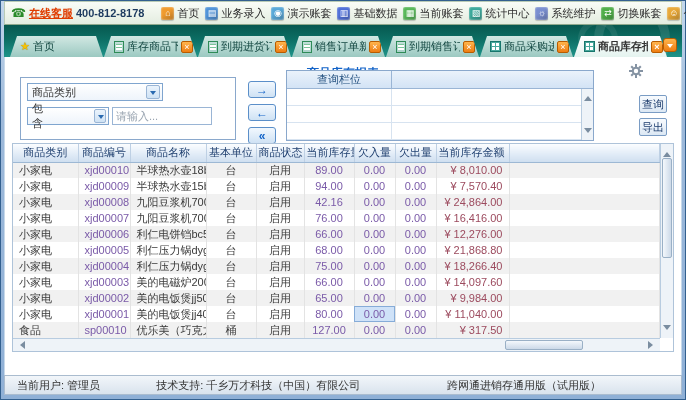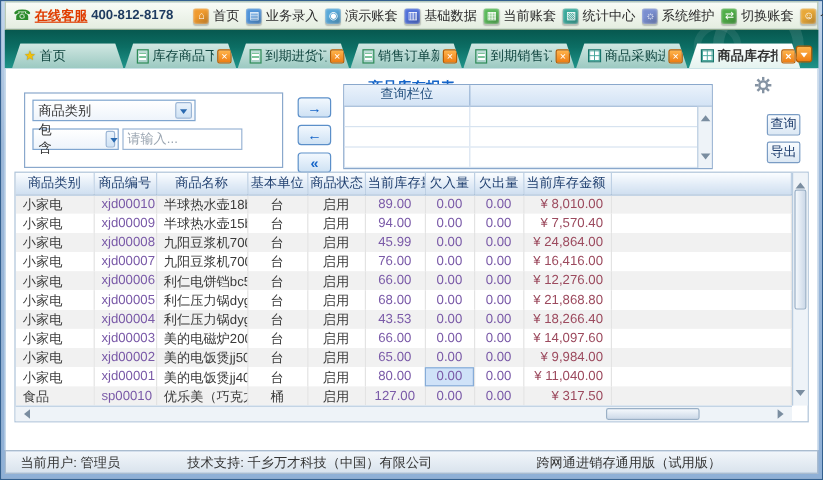--- a/index.html
+++ b/index.html
@@ -56,21 +56,21 @@
   .report-title { position:absolute; left:338px; top:8px; transform:translateX(-50%); color:#1464c8; font-size:12px; font-weight:bold; }
   .gear { position:absolute; right:38px; top:7px; cursor:pointer; }
   .filter-box { position:absolute; left:15px; top:20px; width:216px; height:63px; border:1px solid #8aa8cc; background:#fff; padding:5px 6px; }
   .select { border:1px solid #7fa5cf; background:linear-gradient(#fff,#eef4fb); height:18px; display:flex; align-items:center;
             font-size:11px; color:#333; padding:0 2px 0 4px; cursor:pointer; }
   .select .dd { margin-left:auto; width:14px; height:14px; background:linear-gradient(#eaf3fc,#cfe2f4); border:1px solid #9ab5d5;
                 border-radius:2px; position:relative; }
   .select .dd i { position:absolute; left:3px; top:5px; border:3px solid transparent; border-top:4px solid #2a6ab0; }
   .sel-field { width:136px; margin-bottom:6px; }
   .filter-row2 { display:flex; gap:3px; }
-  .sel-op { width:72px;gap:45px; }
+  .sel-op { width:82px;gap:45px; }
   .filter-input { width:100px; height:18px; border:1px solid #9ab5d5; font-size:11px; padding:0 3px; color:#333; }
   .filter-input::placeholder { color:#9aa5b1; }
   .arrow-btns { position:absolute; left:243px; top:24px; display:flex; flex-direction:column; gap:6px; }
   .arrow-btn { width:28px; height:17px; border:1px solid #5b8fc9; border-radius:3px; background:linear-gradient(#f2f8fe,#cfe2f4);
                color:#1464c8; font-size:12px; font-weight:bold; line-height:14px; text-align:center; cursor:pointer; }
   .query-table { position:absolute; left:281px; top:13px; width:308px; height:71px; border:1px solid #8aa8cc; background:#fff; }
   .qt-header { height:18px; display:flex; background:linear-gradient(#eaf2fb,#d3e3f5); border-bottom:1px solid #9ab5d5;
                font-size:11px; color:#23507f; }
   .qt-h1 { width:105px; border-right:1px solid #9ab5d5; text-align:center; line-height:17px; }
   .qt-row { height:17px; border-bottom:1px solid #d7e3f0; display:flex; }
@@ -326,21 +326,21 @@
                 <td class="ac qty">0.00</td>
                 <td class="ar money">¥ 7,570.40</td>
                 <td></td>
               </tr>
               <tr class="odd">
                 <td class="al">小家电</td>
                 <td class="al code">xjd00008</td>
                 <td class="al">九阳豆浆机700a88</td>
                 <td class="ac">台</td>
                 <td class="ac">启用</td>
-                <td class="ac qty">45.99</td>
+                <td class="ac qty">42.16</td>
                 <td class="ac qty">0.00</td>
                 <td class="ac qty">0.00</td>
                 <td class="ar money">¥ 24,864.00</td>
                 <td></td>
               </tr>
               <tr class="even">
                 <td class="al">小家电</td>
                 <td class="al code">xjd00007</td>
                 <td class="al">九阳豆浆机700b28</td>
                 <td class="ac">台</td>
@@ -374,21 +374,21 @@
                 <td class="ac qty">0.00</td>
                 <td class="ar money">¥ 21,868.80</td>
                 <td></td>
               </tr>
               <tr class="odd">
                 <td class="al">小家电</td>
                 <td class="al code">xjd00004</td>
                 <td class="al">利仁压力锅dyg4b</td>
                 <td class="ac">台</td>
                 <td class="ac">启用</td>
-                <td class="ac qty">43.53</td>
+                <td class="ac qty">75.00</td>
                 <td class="ac qty">0.00</td>
                 <td class="ac qty">0.00</td>
                 <td class="ar money">¥ 18,266.40</td>
                 <td></td>
               </tr>
               <tr class="even">
                 <td class="al">小家电</td>
                 <td class="al code">xjd00003</td>
                 <td class="al">美的电磁炉2002</td>
                 <td class="ac">台</td>

